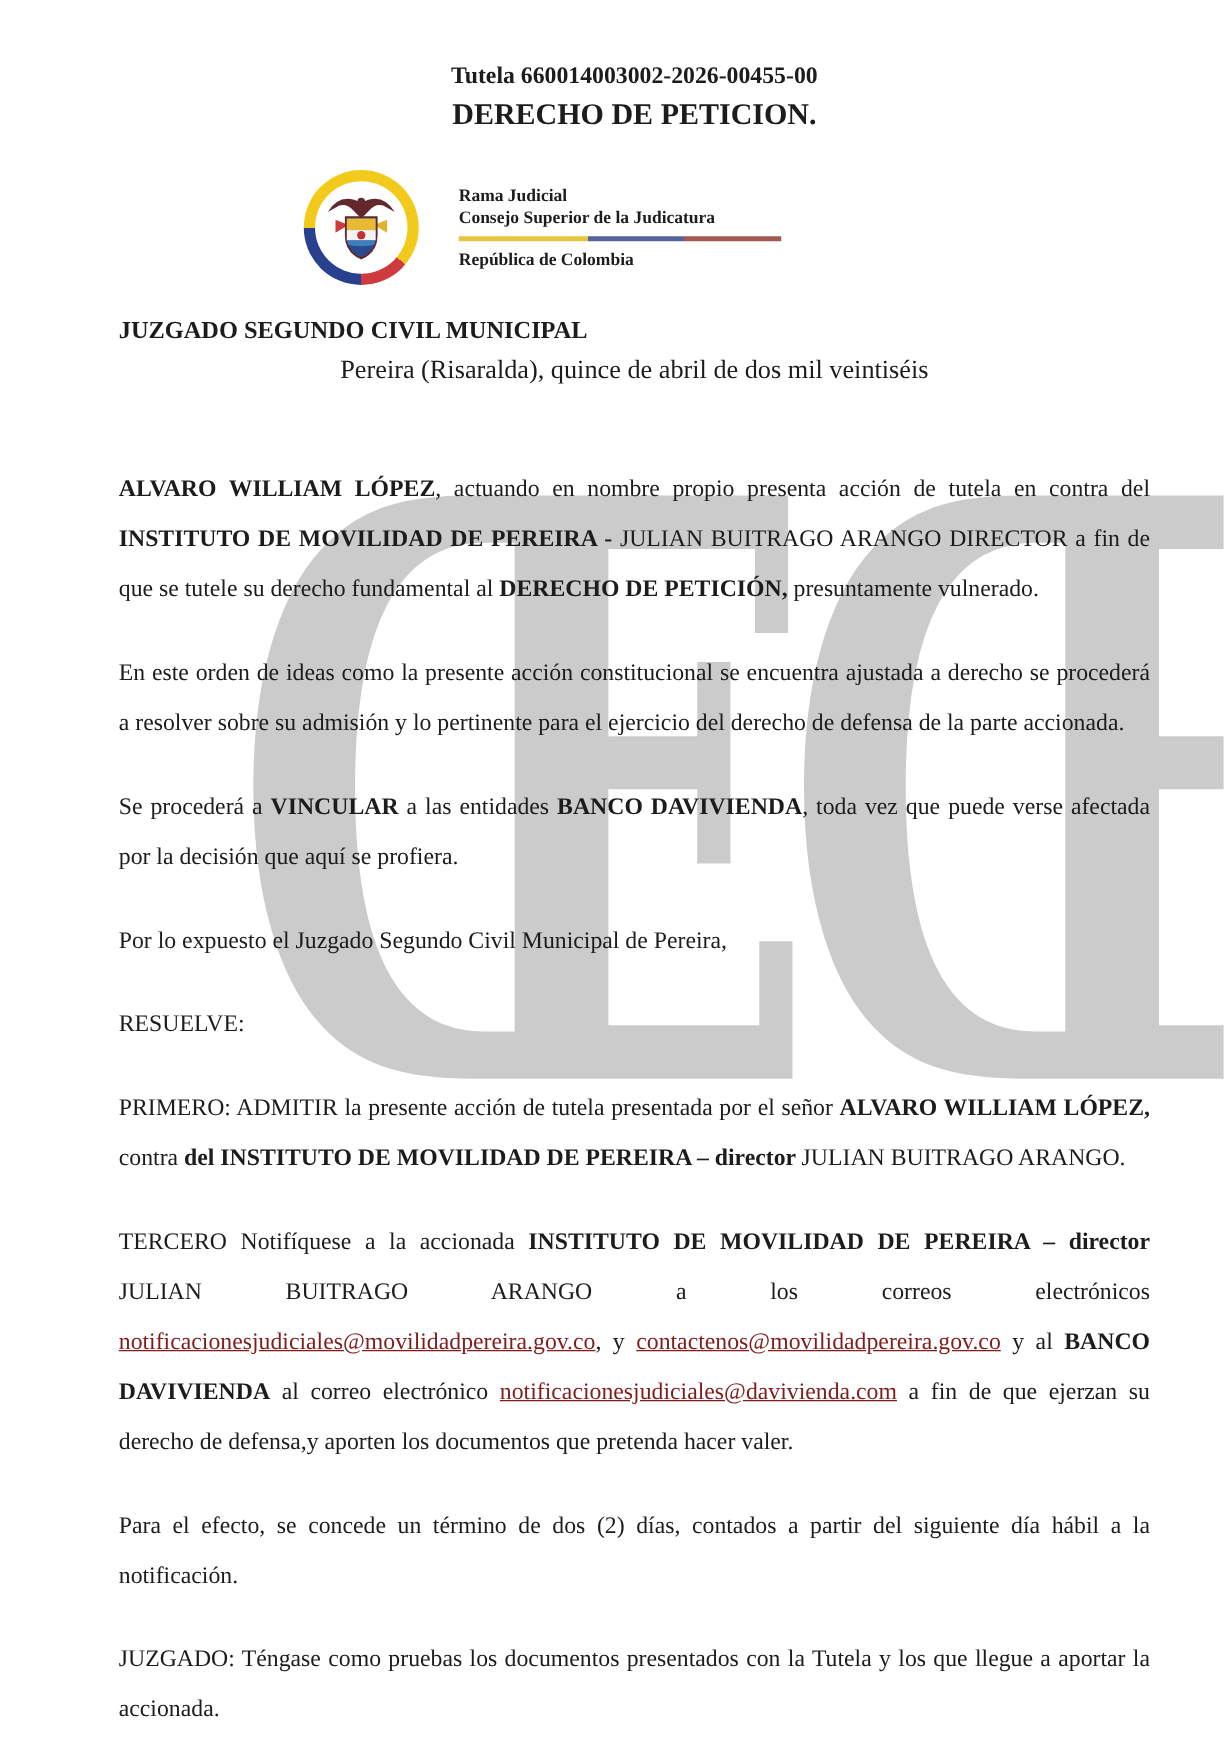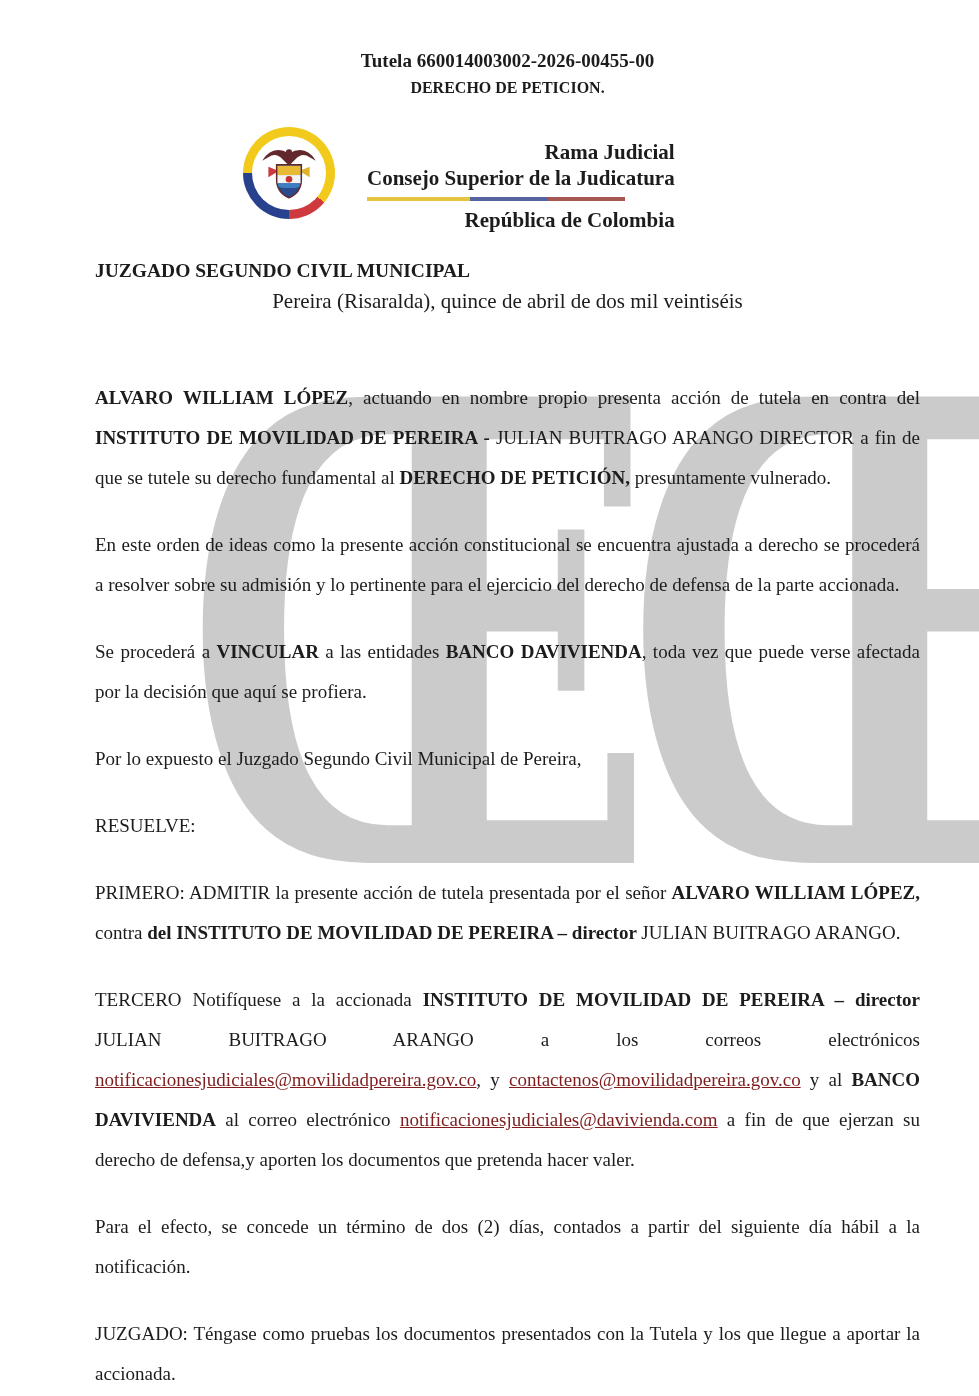--- a/index.html
+++ b/index.html
@@ -24,29 +24,29 @@
     color:#cbcbcb;
     transform:scaleX(0.62);
     transform-origin:50% 0;
     z-index:0;
     pointer-events:none;
     user-select:none;
     white-space:nowrap;
   }
   .content{position:relative;z-index:1;padding:0 59px;margin-left:36px;}
   .case-line{margin-top:50px;text-align:center;font-weight:700;font-size:19px;}
-  .subject-line{margin-top:7px;text-align:center;font-weight:700;font-size:16px;}
+  .subject-line{margin-top:7px;text-align:center;font-weight:700;font-size:24px;}
   
   .logo-block{display:flex;align-items:flex-start;margin:30px 0 0 148px;}
   .seal{position:relative;width:92px;height:92px;flex:0 0 auto;}
   .seal-ring{position:absolute;inset:0;border-radius:50%;
     background:conic-gradient(#f2ca1b 0deg 130deg,#cf3a3f 130deg 180deg,#27418f 180deg 270deg,#f2ca1b 270deg 360deg);}
   .seal-inner{position:absolute;inset:9px;border-radius:50%;background:#ffffff;}
   .seal-arms{position:absolute;inset:13px;}
-  .logo-text{margin-left:32px;padding-top:13px;font-size:21px;font-weight:600;line-height:1.22;text-align:right;}
+  .logo-text{margin-left:32px;padding-top:13px;font-size:14px;font-weight:600;line-height:1.22;}
   .tricolor{height:4px;width:258px;margin:6px 0 7px;
     background:linear-gradient(90deg,#e6c53e 0%,#e6c53e 40%,#56639f 40%,#56639f 70%,#a65752 70%,#a65752 100%);}
   .court-title{margin-top:26px;text-align:left;font-weight:700;font-size:19.5px;}
   .date-line{margin-top:7px;text-align:center;font-size:21px;}
   
   .body-text{margin-top:64px;font-size:19px;line-height:40px;text-align:justify;}
   .para{margin:0 0 27px 0;}
   .seg-bold{font-weight:700;}
   .seg-normal{font-weight:400;}
   a.seg-link{color:#7f1d1d;text-decoration:underline;cursor:pointer;}

